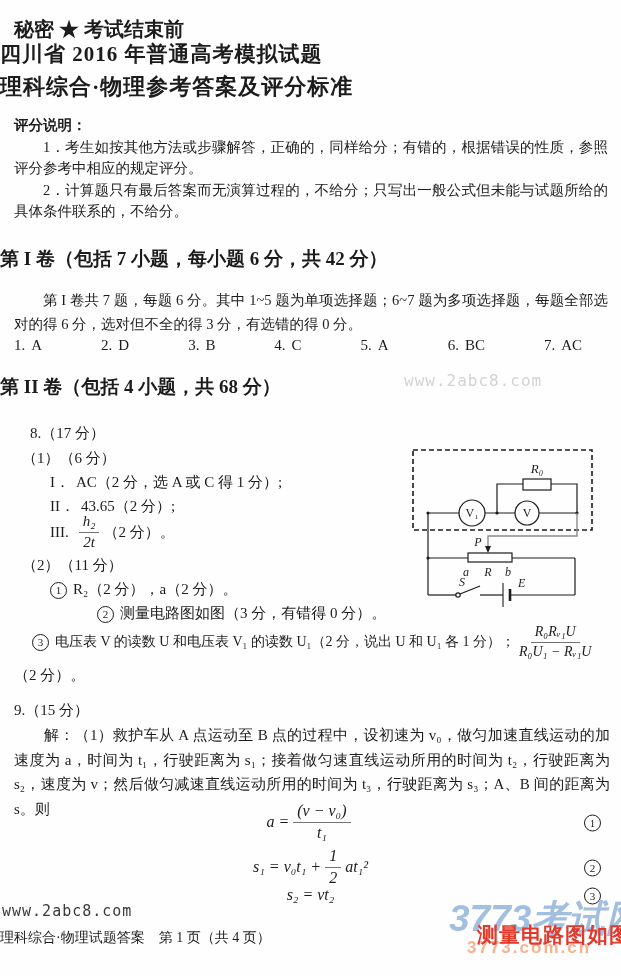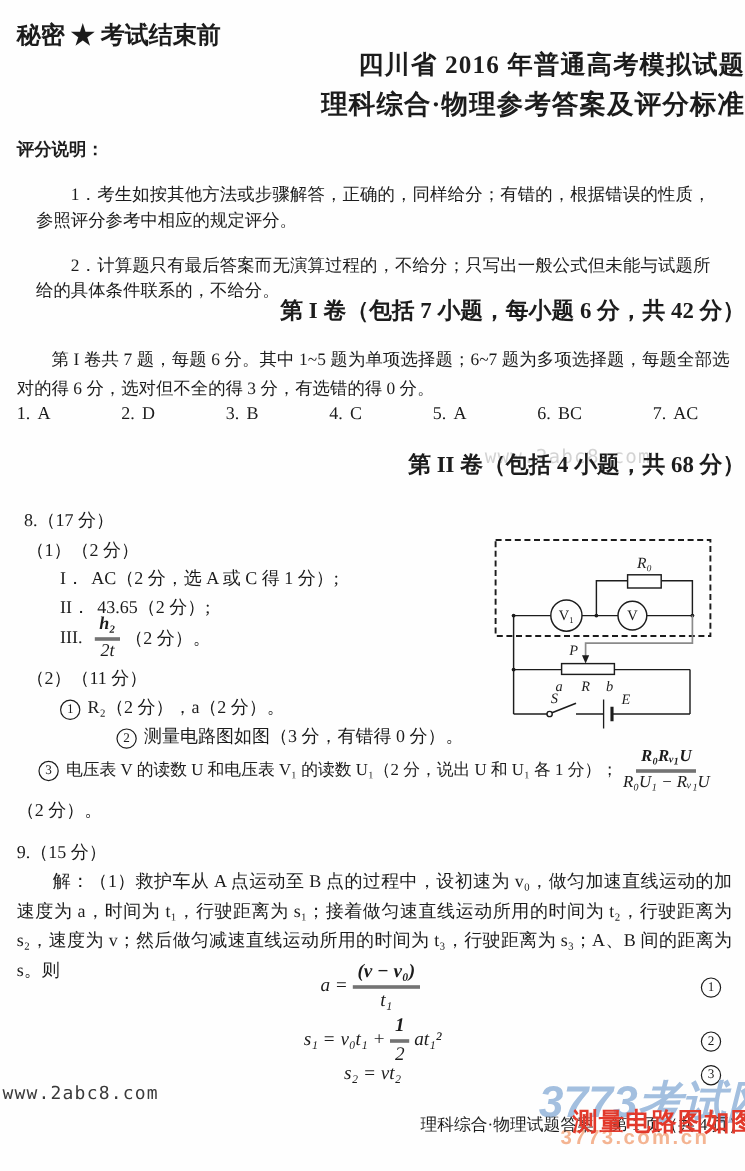--- a/index.html
+++ b/index.html
@@ -1,52 +1,52 @@
 <!DOCTYPE html>
 <html><head>
 <meta charset="utf-8">
 <style>
   html,body{margin:0;padding:0;background:#ffffff;}
   .page{
     position:relative;width:621px;height:976px;background:#fefefe;
     font-family:"Liberation Serif","DejaVu Serif",serif;color:#1c1c1c;overflow:hidden;
   }
   .abs{position:absolute;}
-  .centered{left:0;width:100%;text-align:right;}
+  .centered{left:0;width:100%;text-align:left;}
   .secret{top:16px;left:14px;font-size:20px;font-weight:bold;}
   .title1{top:40px;font-size:21px;font-weight:bold;letter-spacing:1px;}
   .title2{top:72px;font-size:22px;font-weight:bold;letter-spacing:1px;}
   .scoring{top:115px;left:14px;width:594px;font-size:14.5px;line-height:21.5px;text-align:justify;}
   .scoring .hd{font-weight:bold;}
-  .scoring p{margin:16px;text-indent:2em;}
+  .scoring p{margin:0;text-indent:2em;}
   .sec-h1{top:246px;font-size:19px;font-weight:bold;z-index:2;}
   .sec1-intro{top:289px;left:14px;width:594px;font-size:14.5px;line-height:23.5px;text-indent:2em;text-align:justify;}
   .answers{top:337px;left:14px;width:574px;display:flex;justify-content:space-between;font-size:15px;}
   .answers .ans-item span{margin-right:6px;}
   .sec-h2{top:374px;font-size:19px;font-weight:bold;z-index:2;}
   .wm-gray{top:371px;left:404px;color:#d3d3d3;font-size:16px;letter-spacing:1px;z-index:1;font-family:"DejaVu Sans Mono",monospace;}
   .q-line{font-size:15px;white-space:nowrap;}
-  .q8-title{top:424px;left:20px;}
+  .q8-title{top:424px;left:30px;}
   .q8-p1{top:449px;left:22px;}
   .q8-i1{top:473px;left:50px;}
   .q8-i2{top:497px;left:50px;}
   .q8-i3{top:512px;left:50px;display:flex;align-items:center;height:40px;}
   .q8-p2{top:556px;left:22px;}
   .q8-21{top:580px;left:50px;}
   .q8-22{top:604px;left:50px;margin-left:47px;}
   .q8-23{top:620px;left:32px;display:flex;align-items:center;height:44px;font-size:14px;white-space:nowrap;}
   .q8-23b{top:666px;left:14px;}
   .marker{margin-right:6px;}
   .circ{
     display:inline-flex;width:15px;height:15px;border:1px solid #1c1c1c;border-radius:50%;
     align-items:center;justify-content:center;font-size:11px;line-height:1;flex:0 0 auto;
     margin-right:6px;font-style:normal;
   }
   .frac{display:inline-flex;flex-direction:column;align-items:center;vertical-align:middle;margin:0 4px;font-style:italic;}
-  .frac .fnum{border-bottom:3px solid #737373;padding:0 4px 1px 4px;line-height:1.15;font-weight:bold;}
+  .frac .fnum{border-bottom:1px solid #737373;padding:0 4px 1px 4px;line-height:1.15;}
   .frac .fden{padding-top:1px;line-height:1.15;}
   .q9-title{top:701px;left:14px;}
   .q9-para{top:723px;left:14px;width:596px;font-size:15px;line-height:24.5px;text-indent:2em;text-align:justify;}
   .eq{left:0;width:100%;display:flex;justify-content:center;align-items:center;font-size:16px;}
   .eq .eq-body{font-style:italic;display:inline-flex;align-items:center;}
   .eq .eq-no{position:absolute;right:14px;top:50%;transform:translateY(-50%);}
   .eq1{top:798px;height:48px;}
   .eq2{top:847px;height:40px;}
   .eq3{top:884px;height:22px;font-family:Liberation Serif, serif;}
   .circuit{top:443px;left:404px;width:200px;height:172px;}
@@ -82,21 +82,21 @@
     <span class="ans-item"><span>4.</span><span>C</span></span>
     <span class="ans-item"><span>5.</span><span>A</span></span>
     <span class="ans-item"><span>6.</span><span>BC</span></span>
     <span class="ans-item"><span>7.</span><span>AC</span></span>
   </div>
 
   <div class="abs wm-gray">www.2abc8.com</div>
   <div class="abs centered sec-h2">第 II 卷（包括 4 小题，共 68 分）</div>
 
   <div class="abs q-line q8-title">8.（17 分）</div>
-  <div class="abs q-line q8-p1">（1）（2 分）</div>
+  <div class="abs q-line q8-p1">（1）（6 分）</div>
   <div class="abs q-line q8-i1"><span class="marker">I．</span><span>AC（2 分，选 A 或 C 得 1 分）;</span></div>
   <div class="abs q-line q8-i2"><span class="marker">II．</span><span>43.65（2 分）;</span></div>
   <div class="abs q-line q8-i3">
     <span class="marker">III.</span>
     <span class="frac">
         <span class="fnum">h₂</span>
         <span class="fden">2t</span>
       </span>
     <span>（2 分）。</span>
   </div>

